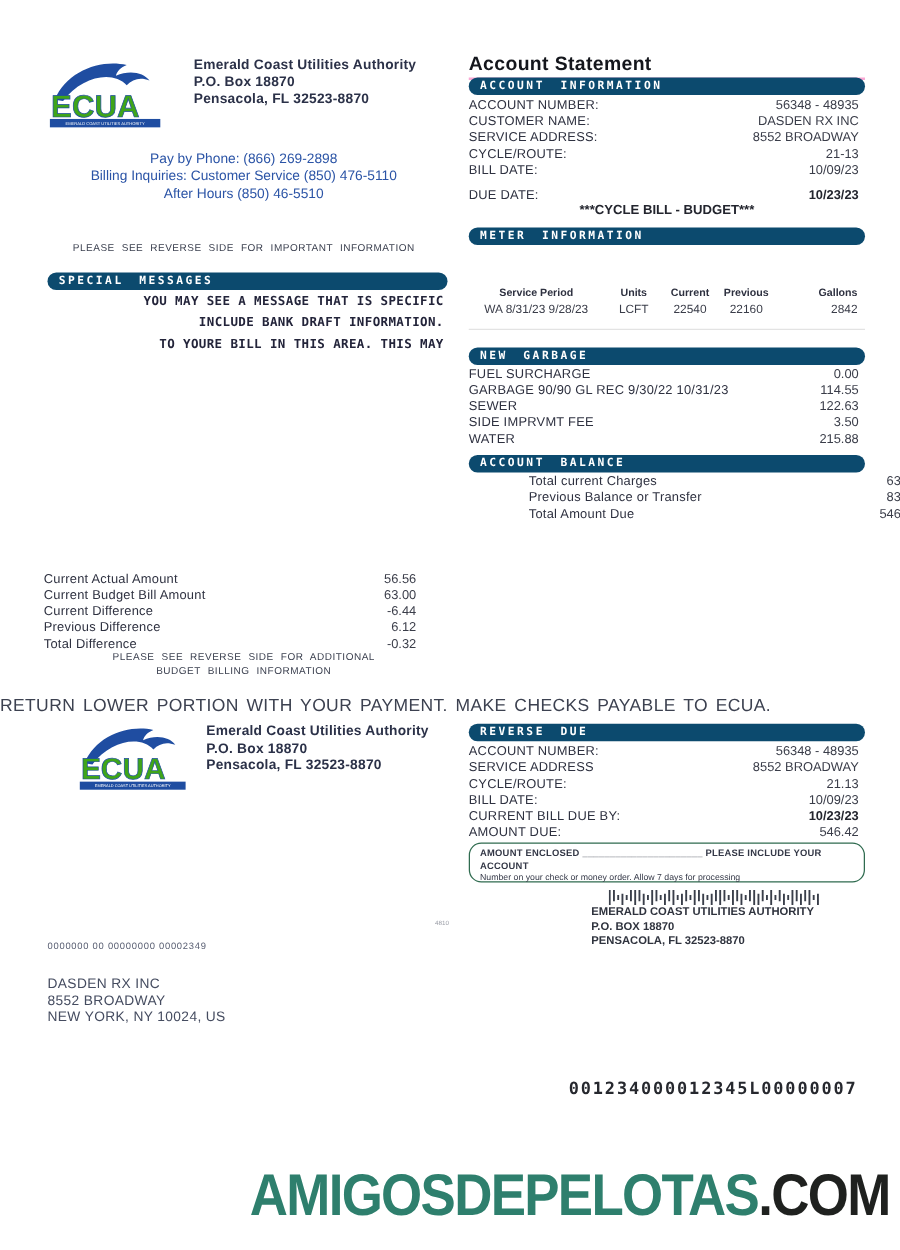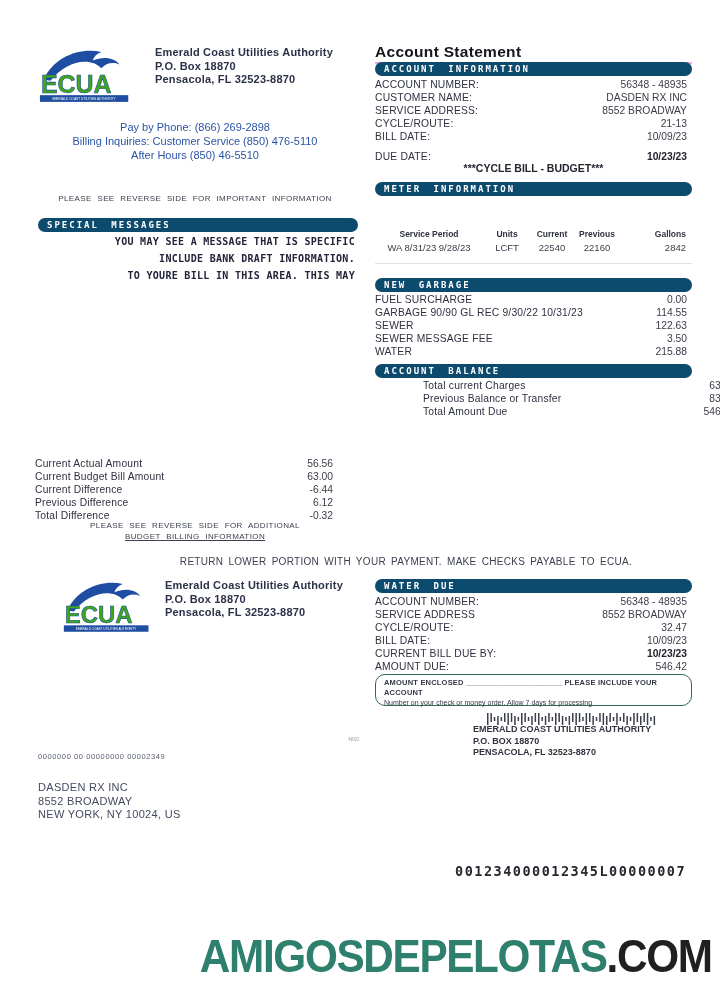--- a/index.html
+++ b/index.html
@@ -36,21 +36,21 @@
   .meter-table{position:absolute;left:375px;top:229px;width:317px;border-bottom:1px solid #E3E3E3;padding-bottom:8px;}
   .mrow{display:grid;grid-template-columns:108px 48px 42px 48px 1fr;}
   .mrow span{text-align:center;}
   .mrow span:last-child{text-align:right;padding-right:6px;}
   .mhead span{font-weight:bold;font-size:8.5px;color:#2E3140;line-height:11px;}
   .mdata span{font-size:9.5px;color:#3A3D49;line-height:15px;}
 
   .mono-msg{position:absolute;left:38px;top:233px;width:317px;font-family:"DejaVu Sans Mono",monospace;
             font-weight:bold;font-size:10px;line-height:17px;color:#23243A;letter-spacing:0.3px;text-align:right;}
 
-  .divider-note{position:absolute;left:0;top:556px;width:632px;text-align:right;font-size:10px;
+  .divider-note{position:absolute;left:0;top:556px;width:632px;text-align:left;font-size:14px;
                 color:#3C4150;letter-spacing:0.3px;word-spacing:2px;}
 
   .enc-box{position:absolute;left:375px;top:674px;width:317px;height:32px;border:1.2px solid #2F6B4F;
            border-radius:10px;box-sizing:border-box;padding:3px 8px;color:#343847;}
   .enc-box .l1{font-size:7.5px;font-weight:bold;letter-spacing:0.2px;line-height:10px;}
   .enc-box .l2{font-size:7px;line-height:10px;}
 
   .payee{position:absolute;left:473px;top:724px;font-weight:bold;font-size:9px;line-height:11.5px;color:#2F333E;}
   .scan-numbers{position:absolute;left:38px;top:752px;font-size:7.5px;color:#565C70;letter-spacing:0.6px;}
   .form-mark{position:absolute;left:348px;top:736px;font-size:5px;color:#9A9DA6;}
@@ -152,21 +152,21 @@
       </div>
     <div class="row">
         <span class="l">GARBAGE 90/90 GL REC 9/30/22 10/31/23</span>
         <span class="v">114.55</span>
       </div>
     <div class="row">
         <span class="l">SEWER</span>
         <span class="v">122.63</span>
       </div>
     <div class="row">
-        <span class="l">SEWER MESSAGE FEE</span>
+        <span class="l">SIDE IMPRVMT FEE</span>
         <span class="v">3.50</span>
       </div>
     <div class="row">
         <span class="l">WATER</span>
         <span class="v">215.88</span>
       </div>
   </div>
 
   <div class="bar w-right" style="top:364px;">ACCOUNT BALANCE</div>
   <div class="rows" style="left:375px;top:379px;width:317px;margin-left:48px;">
@@ -207,52 +207,52 @@
     <div class="row">
         <span class="l">Previous Difference</span>
         <span class="v" style="padding-right:22px;">6.12</span>
       </div>
     <div class="row">
         <span class="l">Total Difference</span>
         <span class="v" style="padding-right:22px;">-0.32</span>
       </div>
   </div>
   <div class="smallnote" style="left:35px;top:521px;width:320px;">PLEASE SEE REVERSE SIDE FOR ADDITIONAL</div>
-  <div class="smallnote" style="left:35px;top:532px;width:320px;text-decoration:underline;">BUDGET BILLING INFORMATION</div>
+  <div class="smallnote" style="left:35px;top:532px;width:320px;">BUDGET BILLING INFORMATION</div>
 
   <div class="divider-note">RETURN LOWER PORTION WITH YOUR PAYMENT. MAKE CHECKS PAYABLE TO ECUA.</div>
 
   <div class="logo" style="left:62px;top:576px;width:92px;height:60px;">
     <svg width="92" height="60" viewBox="0 0 100 62">
       <path d="M6,36 C16,12 44,2 66,7 C61,9 58,12 57,16 C68,11 80,13 85,20 C77,17 71,19 66,24 C54,11 28,17 13,37 Z" fill="#1F4DA1"></path>
       <text x="3" y="50" font-family="Liberation Sans, sans-serif" font-size="26" font-weight="bold" fill="#3FA519" stroke="#1F4DA1" stroke-width="0.6">ECUA</text>
       <rect x="2" y="52" width="92" height="7" fill="#1F4DA1"></rect>
       <text x="48" y="57" font-family="Liberation Sans, sans-serif" font-size="3.4" fill="#ffffff" text-anchor="middle">EMERALD COAST UTILITIES AUTHORITY</text>
     </svg>
   </div>
 
   <div class="company" style="left:165px;top:579px;">
     <div>Emerald Coast Utilities Authority</div>
     <div>P.O. Box 18870</div>
     <div>Pensacola, FL 32523-8870</div>
   </div>
 
-  <div class="bar w-right" style="top:579px;">WATER DUE</div>
+  <div class="bar w-right" style="top:579px;">REVERSE DUE</div>
   <div class="rows" style="left:375px;top:595px;width:317px;">
     <div class="row">
         <span class="l">ACCOUNT NUMBER:</span>
         <span class="v">56348 - 48935</span>
       </div>
     <div class="row">
         <span class="l">SERVICE ADDRESS</span>
         <span class="v">8552 BROADWAY</span>
       </div>
     <div class="row">
         <span class="l">CYCLE/ROUTE:</span>
-        <span class="v">32.47</span>
+        <span class="v">21.13</span>
       </div>
     <div class="row">
         <span class="l">BILL DATE:</span>
         <span class="v">10/09/23</span>
       </div>
     <div class="row">
         <span class="l">CURRENT BILL DUE BY:</span>
         <span class="v b">10/23/23</span>
       </div>
     <div class="row">

